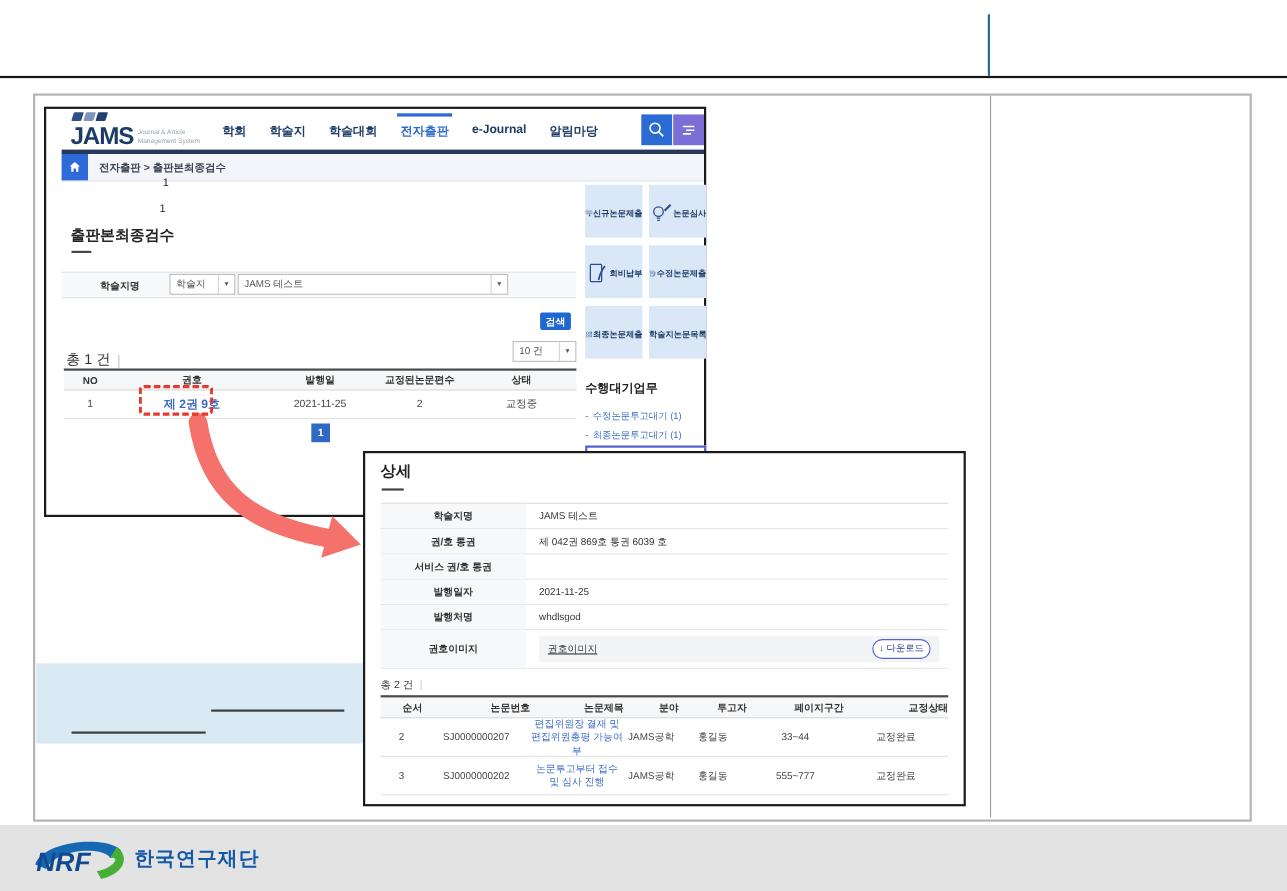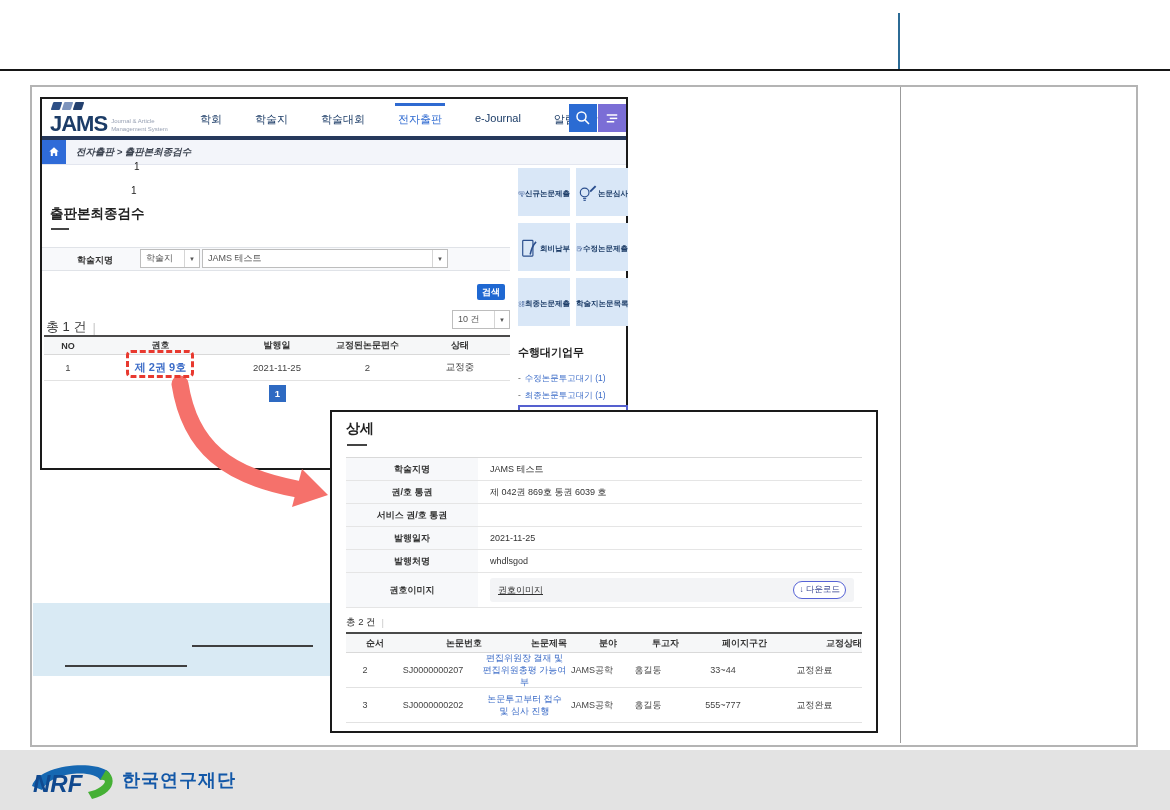--- a/index.html
+++ b/index.html
@@ -9,44 +9,44 @@
   
   .top-rule{position:absolute;left:0;top:69px;width:1170px;height:2px;background:#161616;}
   .top-vline{position:absolute;left:898px;top:13px;width:2px;height:56px;background:#2c6b95;}
   .main-box{position:absolute;left:30px;top:85px;width:1104px;height:658px;border:2px solid #b4b4b4;background:#fff;}
   .main-divider{position:absolute;left:900px;top:87px;width:1px;height:656px;background:#9b9b9b;}
   .footer-bar{position:absolute;left:0;top:750px;width:1170px;height:60px;background:#e3e3e3;display:flex;align-items:center;}
   .nrf-logo{display:flex;align-items:center;gap:8px;margin-left:26px;}
   .nrf-org{font-size:18px;font-weight:800;color:#1358a8;letter-spacing:1px;}
 
   
-  .shot{position:absolute;left:40px;top:97px;width:584px;height:369px;border:2px solid #1a1a1a;background:#fff;}
+  .shot{position:absolute;left:40px;top:97px;width:584px;height:369px;border:2px solid #1a1a1a;background:#fff;padding-left:14px;}
   .shot-inner{position:relative;width:100%;height:100%;font-size:10px;color:#333;}
 
   .logo{position:absolute;left:8px;top:6px;display:flex;align-items:flex-end;gap:4px;}
   .logo-shapes{position:absolute;left:2px;top:-3px;display:flex;gap:2px;}
   .logo-shapes i{display:block;width:9px;height:8px;background:#2d4f86;transform:skewX(-18deg);border-radius:1px;}
   .logo-shapes i:nth-child(2){background:#7d94bd;}
   .logo-shapes i:nth-child(3){background:#23406e;}
   .logo-text{font-size:22px;font-weight:800;color:#1c3c67;letter-spacing:-1px;line-height:1;margin-top:8px;}
   .logo-sub{font-size:6px;color:#97a0b3;width:62px;line-height:1.25;padding-bottom:2px;}
 
   .topnav{position:absolute;left:146px;top:13px;display:flex;gap:21px;}
-  .nav-item{position:relative;font-size:11px;font-weight:400;color:#1c3c67;white-space:nowrap;margin-left:12px;}
+  .nav-item{position:relative;font-size:11px;font-weight:700;color:#1c3c67;white-space:nowrap;}
   .nav-item.active{color:#2e6ad1;}
   .nav-item.active::before{content:'';position:absolute;top:-9px;left:-3px;right:-3px;height:3px;background:#2e6ad1;}
 
   .hd-tile{position:absolute;top:5px;width:28px;height:28px;display:flex;align-items:center;justify-content:center;}
   .hd-search{left:527px;background:#2b6bd3;}
   .hd-menu{left:556px;background:#7b6ed6;}
 
   .navy-strip{position:absolute;left:0;top:37px;width:100%;height:4px;background:#26395c;}
   .crumb-bar{position:absolute;left:0;top:41px;width:100%;height:24px;background:#f3f5fa;border-bottom:1px solid #e3e6ef;}
   .crumb-home{position:absolute;left:0;top:0;width:24px;height:24px;background:#2f6bd8;display:flex;align-items:center;justify-content:center;}
-  .crumb-text{position:absolute;left:34px;top:6px;font-size:9.5px;color:#3c4350;font-weight:600;font-style:italic;}
+  .crumb-text{position:absolute;left:34px;top:6px;font-size:9.5px;color:#3c4350;font-weight:600;}
 
   .ann{position:absolute;font-size:10px;color:#222;}
 
   .page-title{position:absolute;left:8px;top:106px;font-size:13.5px;font-weight:800;color:#222;}
   .title-underline{position:absolute;left:9px;top:129px;width:18px;height:2px;background:#444;}
 
   .form-band{position:absolute;left:0px;top:148px;width:468px;height:22px;background:#f8f9fb;border-top:1px solid #e0e3e8;border-bottom:1px solid #e0e3e8;}
   .form-label{position:absolute;left:35px;top:155px;font-size:9px;font-weight:700;color:#333;}
   .select{position:absolute;height:17px;background:#fff;border:1px solid #bdbdbd;display:flex;align-items:center;font-size:9px;color:#555;}
   .select .val{flex:1;padding:0 5px;white-space:nowrap;overflow:hidden;}

